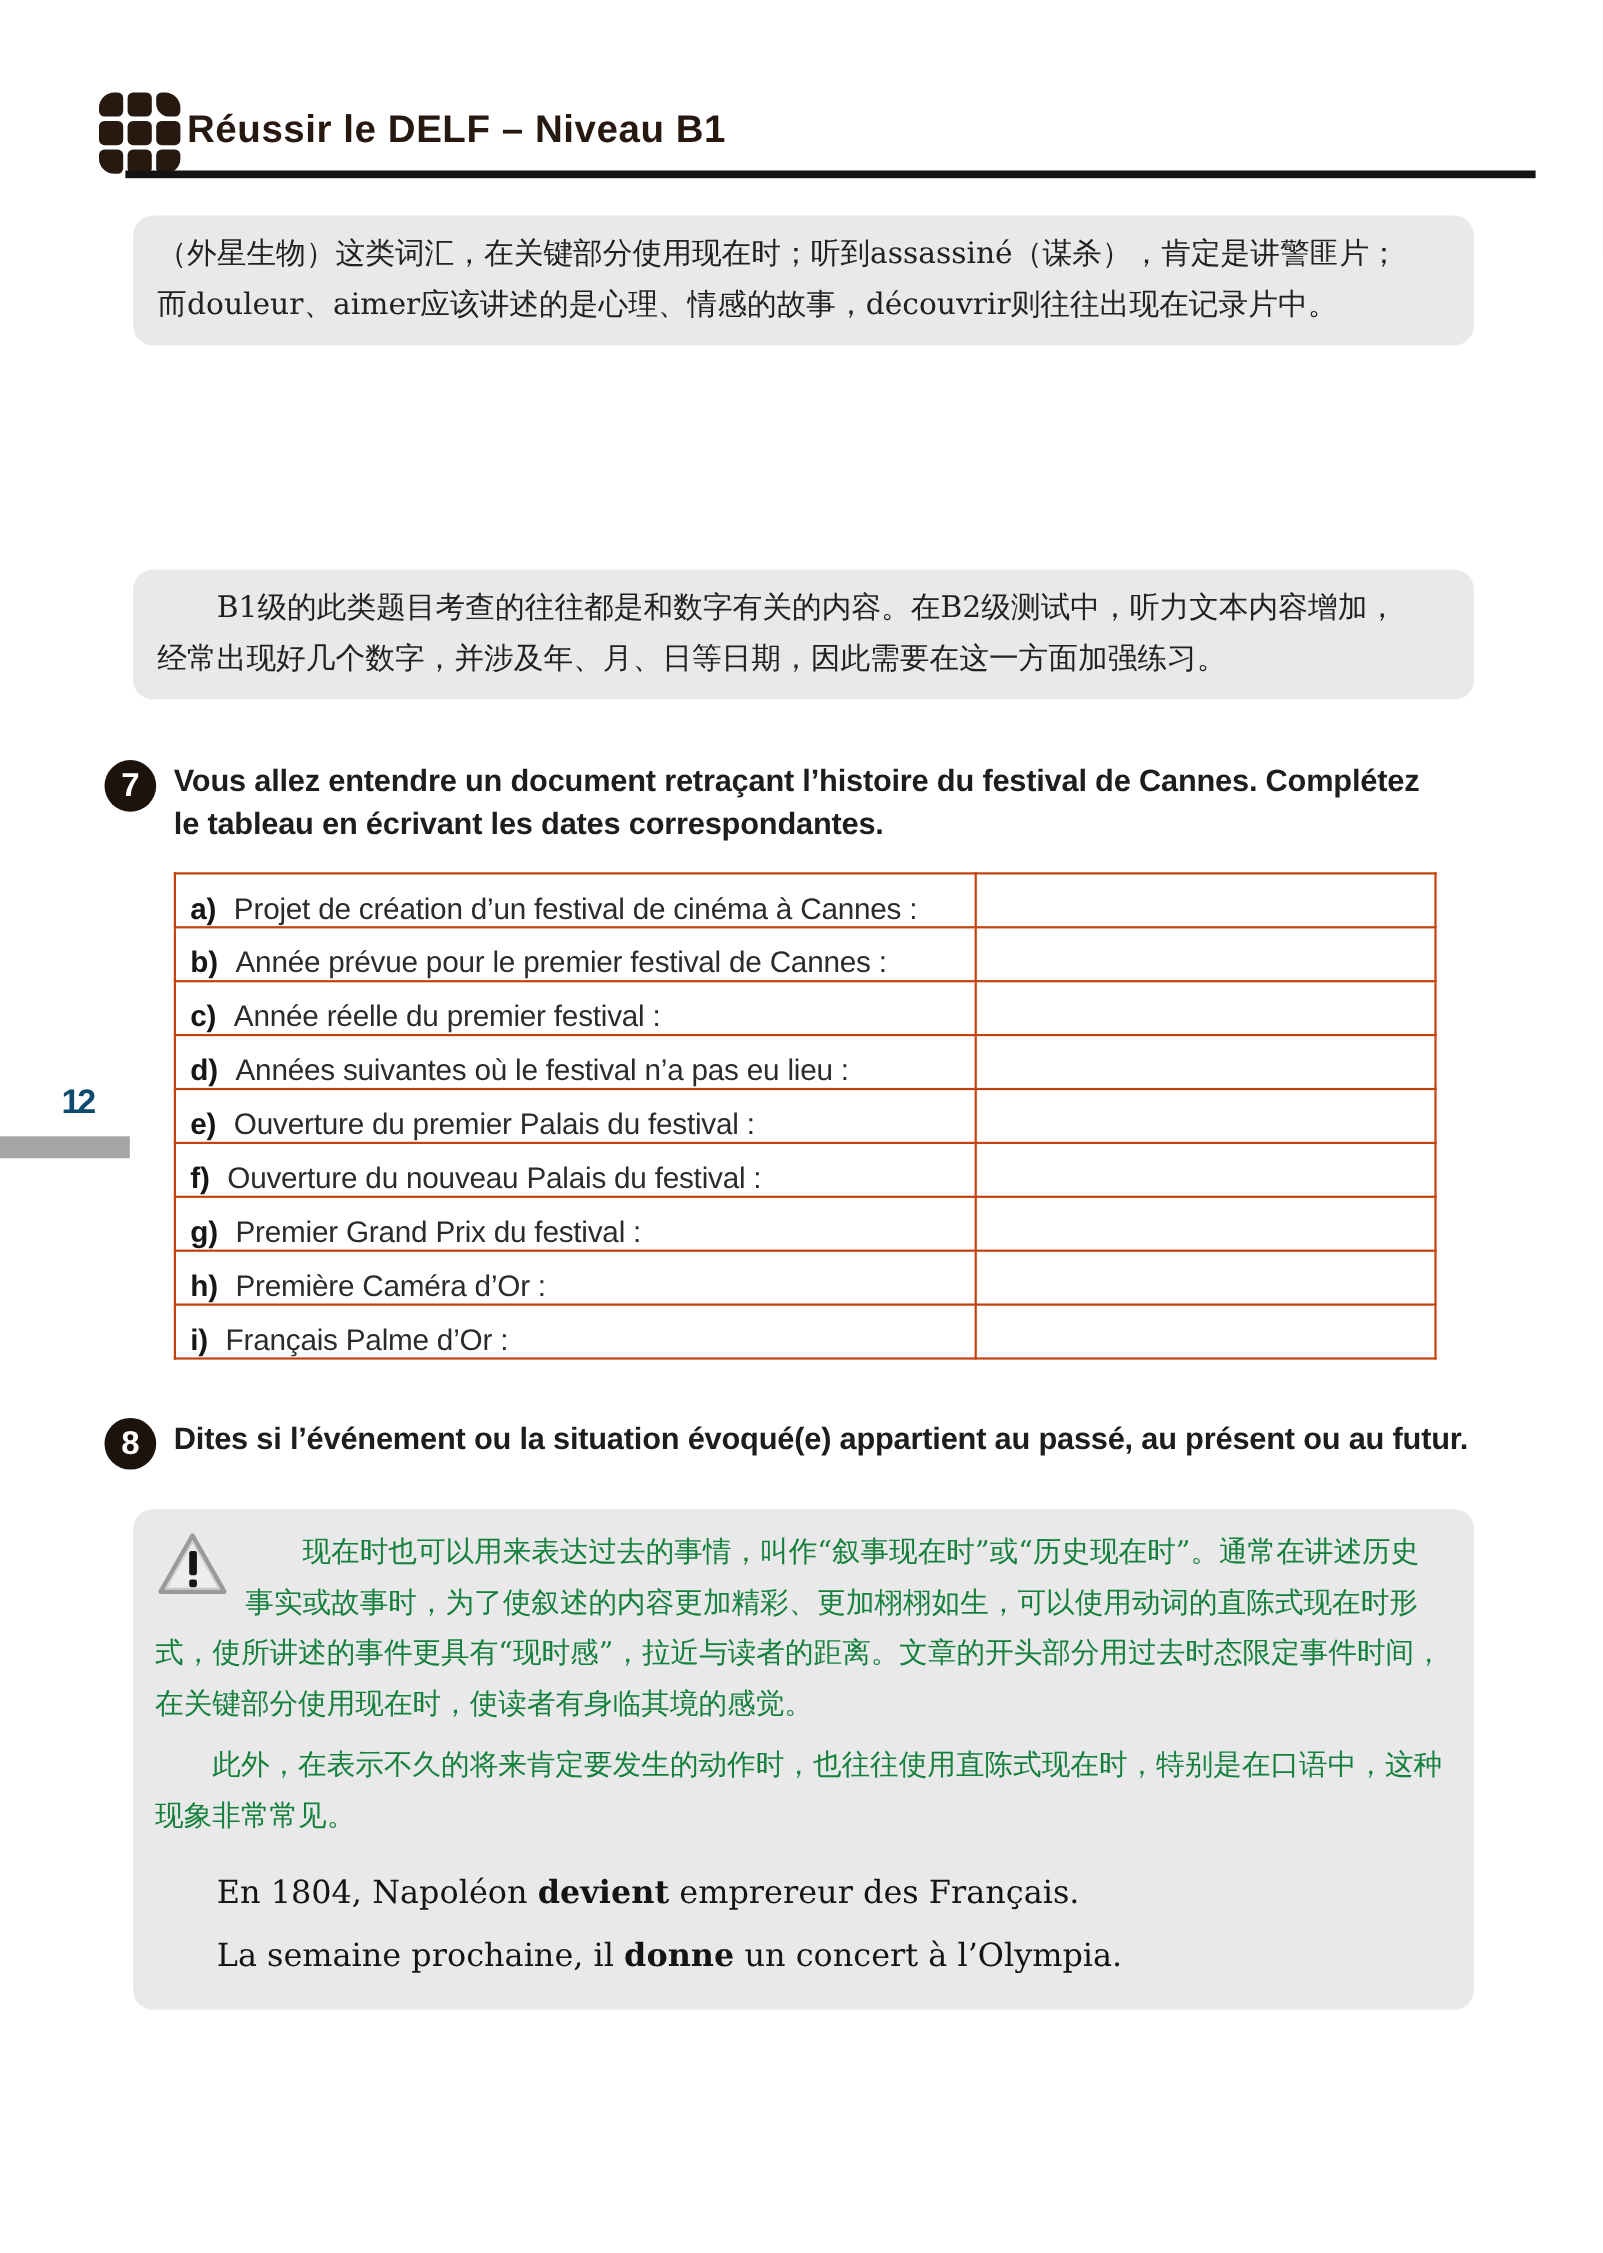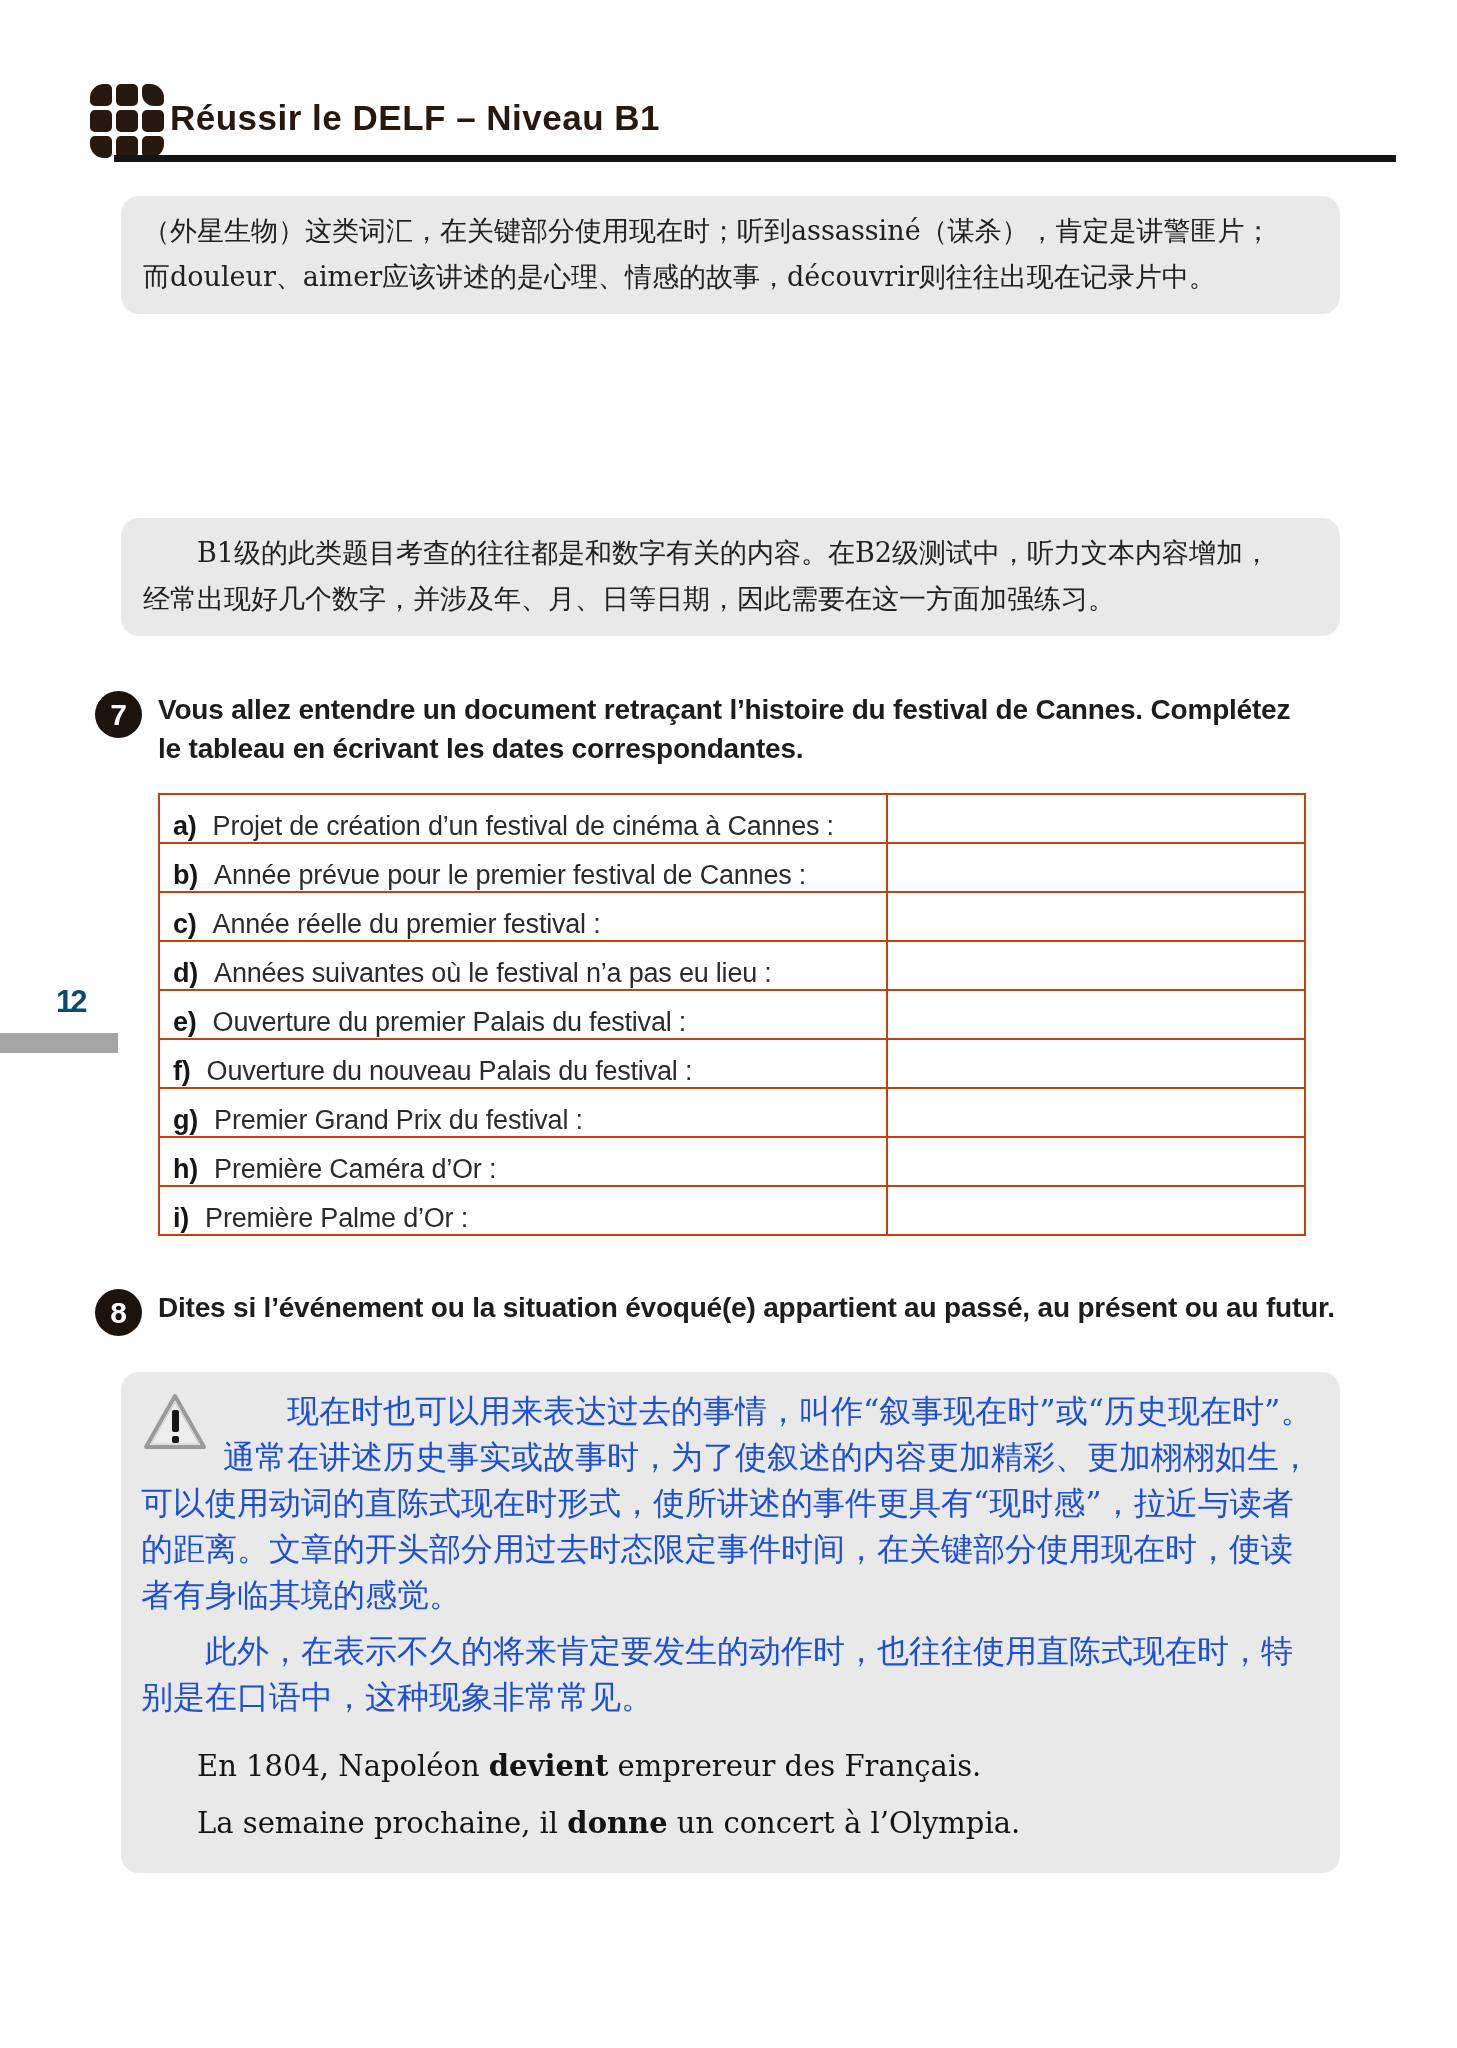--- a/index.html
+++ b/index.html
@@ -85,21 +85,21 @@
   .page-bar { position:absolute; left:0; top:1033px; width:118px; height:20px; background:#a5a5a5; }
 
   
   #tip-box {
     position:absolute; left:121px; top:1372px; width:1219px; min-height:414px;
     background:#e9e9e9; border-radius:18px;
     padding:16px 26px 30px 20px;
   }
   .warn-icon { float:left; width:64px; height:60px; margin:4px 16px 4px 2px; }
   .tip-p {
-    font-family:"DejaVu Serif", serif; font-size:32px; line-height:46px; color:#1d4ed8;
+    font-family:"DejaVu Serif", serif; font-size:26px; line-height:46px; color:#15803d;
     text-indent:2em;
   }
   .tip-p2 { margin-top:10px; }
   .tip-example {
     font-family:"DejaVu Serif", serif; font-size:29px; color:#141414; line-height:40px;
     padding-left:56px; margin-top:17px; white-space:nowrap;
   }
   .tip-example:first-of-type { margin-top:26px; }
   .tip-example b { font-weight:bold; }
 </style>
@@ -170,21 +170,21 @@
       </tr>
       <tr>
         <td class="q"><b>g)</b><span>Premier Grand Prix du festival :</span></td>
         <td class="a"></td>
       </tr>
       <tr>
         <td class="q"><b>h)</b><span>Première Caméra d’Or :</span></td>
         <td class="a"></td>
       </tr>
       <tr>
-        <td class="q"><b>i)</b><span>Première Palme d’Or :</span></td>
+        <td class="q"><b>i)</b><span>Français Palme d’Or :</span></td>
         <td class="a"></td>
       </tr>
     </tbody>
   </table>
 
   <div class="page-num">12</div>
   <div class="page-bar"></div>
 
   <div class="exercise" id="ex8">
     <div class="num-circle">8</div>

